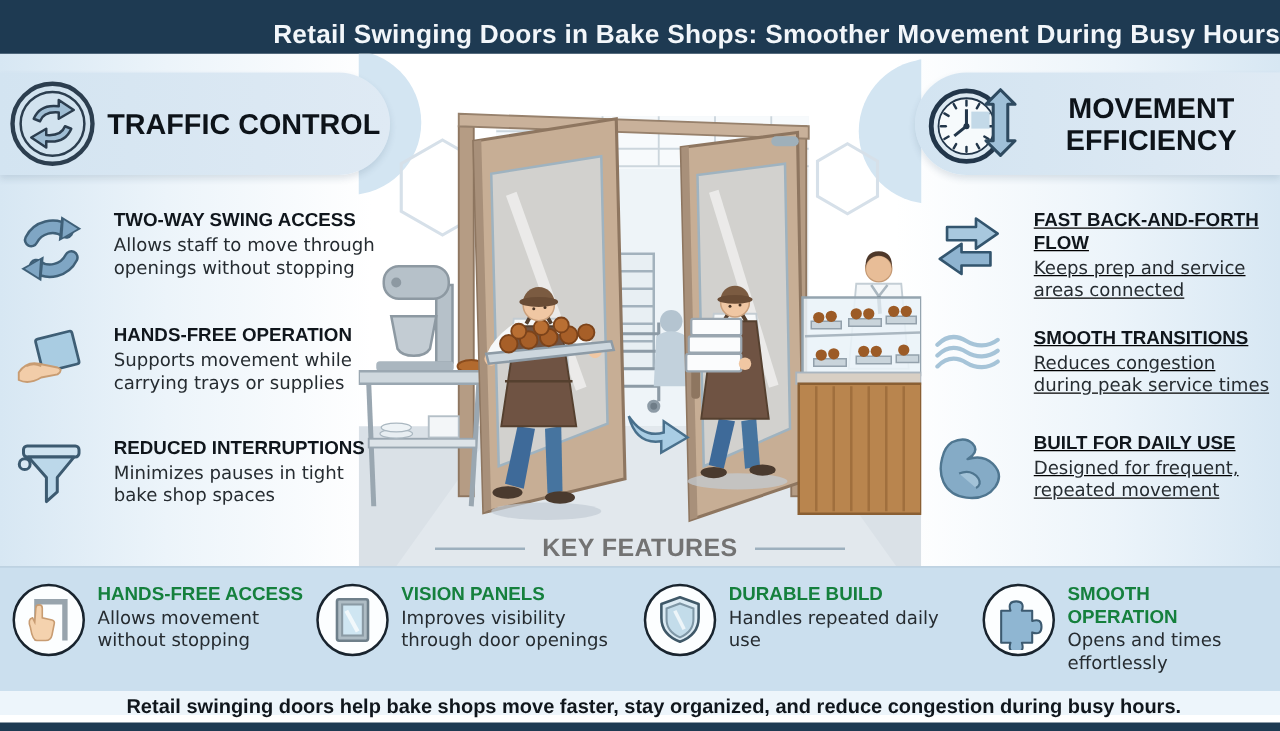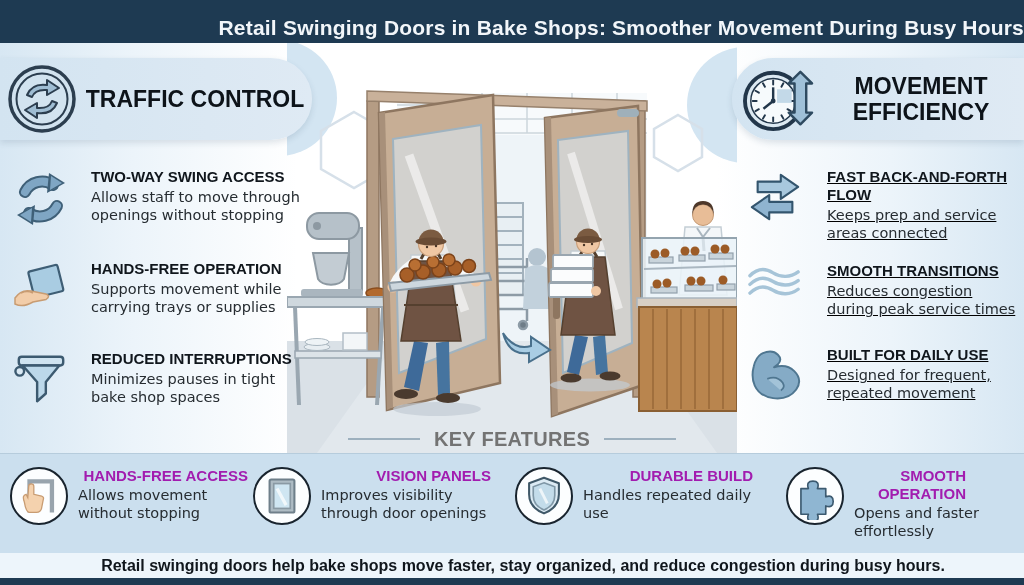--- a/index.html
+++ b/index.html
@@ -4,21 +4,21 @@
 <style>
   * { margin:0; padding:0; box-sizing:border-box; }
   body { font-family:"DejaVu Sans", sans-serif; }
   #poster{ position:relative; width:1024px; height:585px; background:#ffffff; overflow:hidden; }
 
   
   .title-bar{ position:absolute; top:0; left:0; right:0; height:54px; background:#1e3a52;
               display:flex; align-items:center; justify-content:flex-end; }
   .title-bar h1{ color:#f2f6fa; font:700 21px/1 "Liberation Sans", sans-serif; letter-spacing:.2px; }
   .bottom-strip{ position:absolute; left:0; right:0; bottom:0; height:7px; background:#1e3a52; }
-  .footer-band{ position:absolute; left:0; right:0; top:553px; height:32px; background:#edf5fb;
+  .footer-band{ position:absolute; left:0; right:0; top:553px; height:19px; background:#edf5fb;
                 text-align:center; font:700 16px/25px "Liberation Sans", sans-serif; color:#10161c;padding-left:22px; }
 
   
   .main{ position:absolute; top:43px; left:0; width:1024px; height:410px;
          background:linear-gradient(90deg,#d7e7f3 0%, #ecf4fa 13%, #ffffff 29%,
                     #ffffff 70%, #ecf4fa 87%, #d7e7f3 100%); }
 
   .pill{ position:absolute; top:15px; height:82px; display:flex; align-items:center;
          background:linear-gradient(90deg,#d3e4f1,#dfeaf4); box-shadow:0 3px 6px rgba(40,70,100,.14); }
   .pill-left{ left:0; width:312px; border-radius:0 44px 44px 0; padding-left:6px; }
@@ -43,21 +43,21 @@
                justify-content:center; gap:14px; z-index:3; }
   .kf-heading .kf-label{ font:700 20px/1 "Liberation Sans", sans-serif; color:#737373; letter-spacing:.3px; }
   .kf-line{ width:72px; height:2px; background:#9db0be; }
   .features{ position:absolute; top:453px; left:0; right:0; height:100px; background:#cbdfee;
              border-top:1px solid #b6ccdc; }
   .feature{ position:absolute; top:13px; display:flex; gap:10px; }
   .f1{ left:10px; } .f2{ left:253px; } .f3{ left:515px; } .f4{ left:786px; }
   .f-circle{ flex:0 0 58px; width:58px; height:58px; border:2.5px solid #19242e; border-radius:50%;
              background:#fcfeff; display:flex; align-items:center; justify-content:center; }
   .f-text{ width:170px; }
-  .f-title{ font:700 15px/1.2 "Liberation Sans", sans-serif; color:#a21caf;text-align:right; }
+  .f-title{ font:700 15px/1.2 "Liberation Sans", sans-serif; color:#15803d; }
   .f4 .f-title{ max-width:112px; }
   .f-desc{ font:400 14.5px/1.22 "DejaVu Sans", sans-serif; color:#262c31; margin-top:2px; }
 
   .illustration{ position:absolute; left:287px; top:0; width:450px; height:410px; }
   svg{ display:block; }
 </style>
 </head>
 <body>
 
 <div id="poster">
@@ -462,20 +462,20 @@
     </div>
 
     <div class="feature f4">
       <span class="f-circle">
         <svg viewBox="0 0 58 58" width="48" height="48">
           <path d="M12 20 h9 q-3 -9 5.5 -9 t5.5 9 h10 v10 q9 -3 9 5.5 t-9 5.5 v10 h-10 q3 9 -5.5 9 t-5.5 -9 h-9 z" fill="#8fb6d2" stroke="#3c5a70" stroke-width="2" stroke-linejoin="round"></path>
         </svg>
       </span>
       <span class="f-text">
         <div class="f-title">SMOOTH OPERATION</div>
-        <div class="f-desc">Opens and faster effortlessly</div>
+        <div class="f-desc">Opens and times effortlessly</div>
       </span>
     </div>
   </div>
 
   <div class="footer-band">Retail swinging doors help bake shops move faster, stay organized, and reduce congestion during busy hours.</div>
   <div class="bottom-strip"></div>
 </div>
 
 </body></html>

